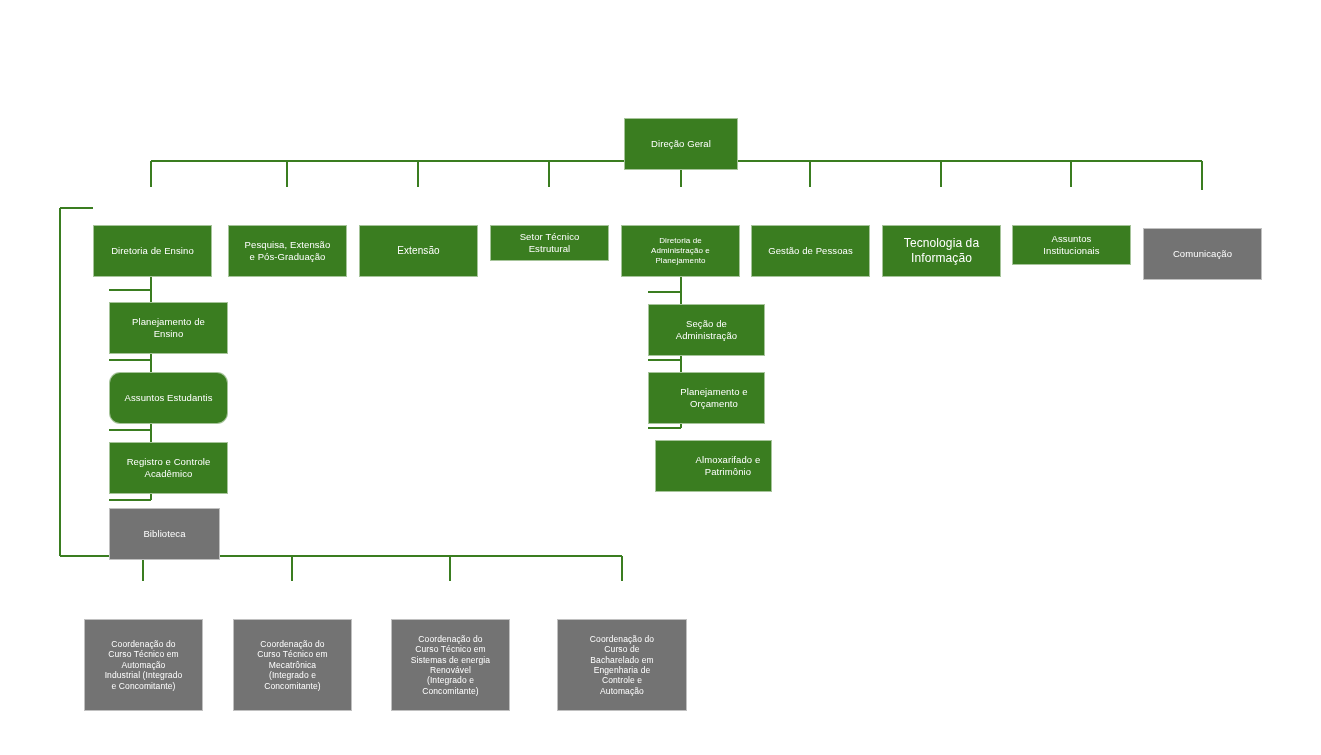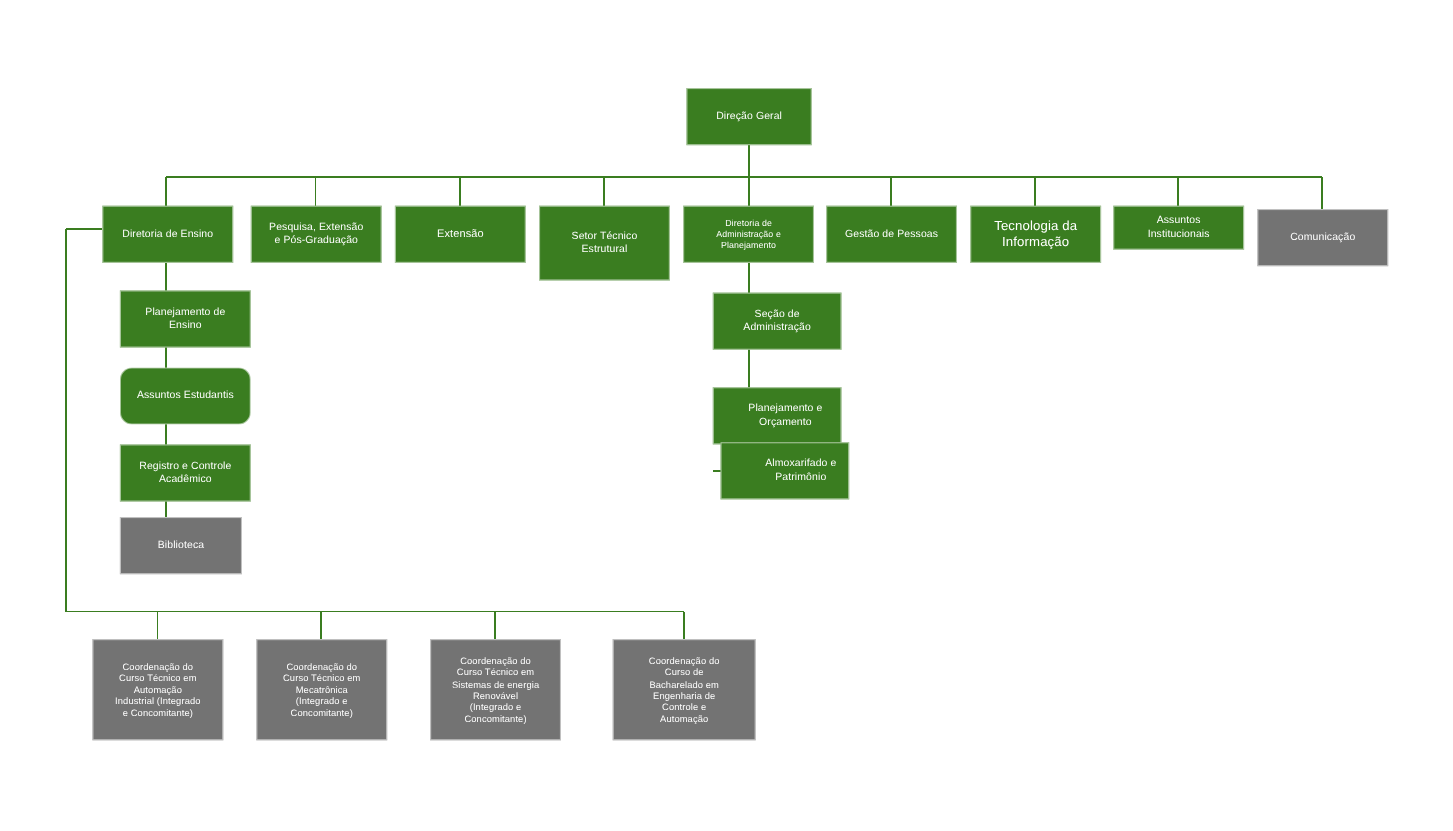--- a/index.html
+++ b/index.html
@@ -32,20 +32,21 @@
     box-sizing: border-box;
     display: flex;
     align-items: center;
     justify-content: center;
     text-align: center;
     color: #ffffff;
     line-height: 1.22;
     padding: 2px 5px;
     border: 1px solid rgba(255,255,255,0.55);
     letter-spacing: 0.1px;
+    margin-top: 38px;
   }
   .node-label {
     display: block;
     width: 100%;
     white-space: pre-line;
   }
   .tone-dark  { background: #3a7d20; }
   .tone-light { background: #737373; }
 </style>
 </head>
@@ -90,21 +91,21 @@
       <div class="node tone-dark" style="left: 93px; top: 187px; width: 119px; height: 52px; font-size: 9.5px;">
         <span class="node-label">Diretoria de Ensino</span>
       </div>
       <div class="node tone-dark" style="left: 228px; top: 187px; width: 119px; height: 52px; font-size: 9.5px;">
         <span class="node-label">Pesquisa, Extensão
 e Pós-Graduação</span>
       </div>
       <div class="node tone-dark" style="left: 359px; top: 187px; width: 119px; height: 52px; font-size: 10px;">
         <span class="node-label">Extensão</span>
       </div>
-      <div class="node tone-dark" style="left: 490px; top: 187px; width: 119px; height: 68px; font-size: 9.5px;">
+      <div class="node tone-dark" style="left: 490px; top: 187px; width: 119px; height: 36px; font-size: 9.5px;">
         <span class="node-label">Setor Técnico
 Estrutural</span>
       </div>
       <div class="node tone-dark" style="left: 621px; top: 187px; width: 119px; height: 52px; font-size: 8px;">
         <span class="node-label">Diretoria de
 Administração e
 Planejamento</span>
       </div>
       <div class="node tone-dark" style="left: 751px; top: 187px; width: 119px; height: 52px; font-size: 9.5px;">
         <span class="node-label">Gestão de Pessoas</span>
@@ -131,21 +132,21 @@
         <span class="node-label">Registro e Controle
 Acadêmico</span>
       </div>
       <div class="node tone-light" style="left: 109px; top: 470px; width: 111px; height: 52px; font-size: 9.5px;">
         <span class="node-label">Biblioteca</span>
       </div>
       <div class="node tone-dark" style="left: 648px; top: 266px; width: 117px; height: 52px; font-size: 9.5px;">
         <span class="node-label">Seção de
 Administração</span>
       </div>
-      <div class="node tone-dark" style="left: 648px; top: 352px; width: 117px; height: 52px; font-size: 9.5px; padding-left: 20px;">
+      <div class="node tone-dark" style="left: 648px; top: 334px; width: 117px; height: 52px; font-size: 9.5px; padding-left: 20px;">
         <span class="node-label">Planejamento e
 Orçamento</span>
       </div>
       <div class="node tone-dark" style="left: 655px; top: 402px; width: 117px; height: 52px; font-size: 9.5px; padding-left: 34px;">
         <span class="node-label">Almoxarifado e
 Patrimônio</span>
       </div>
       <div class="node tone-light" style="left: 84px; top: 581px; width: 119px; height: 92px; font-size: 8.5px;">
         <span class="node-label">Coordenação do
 Curso Técnico em

